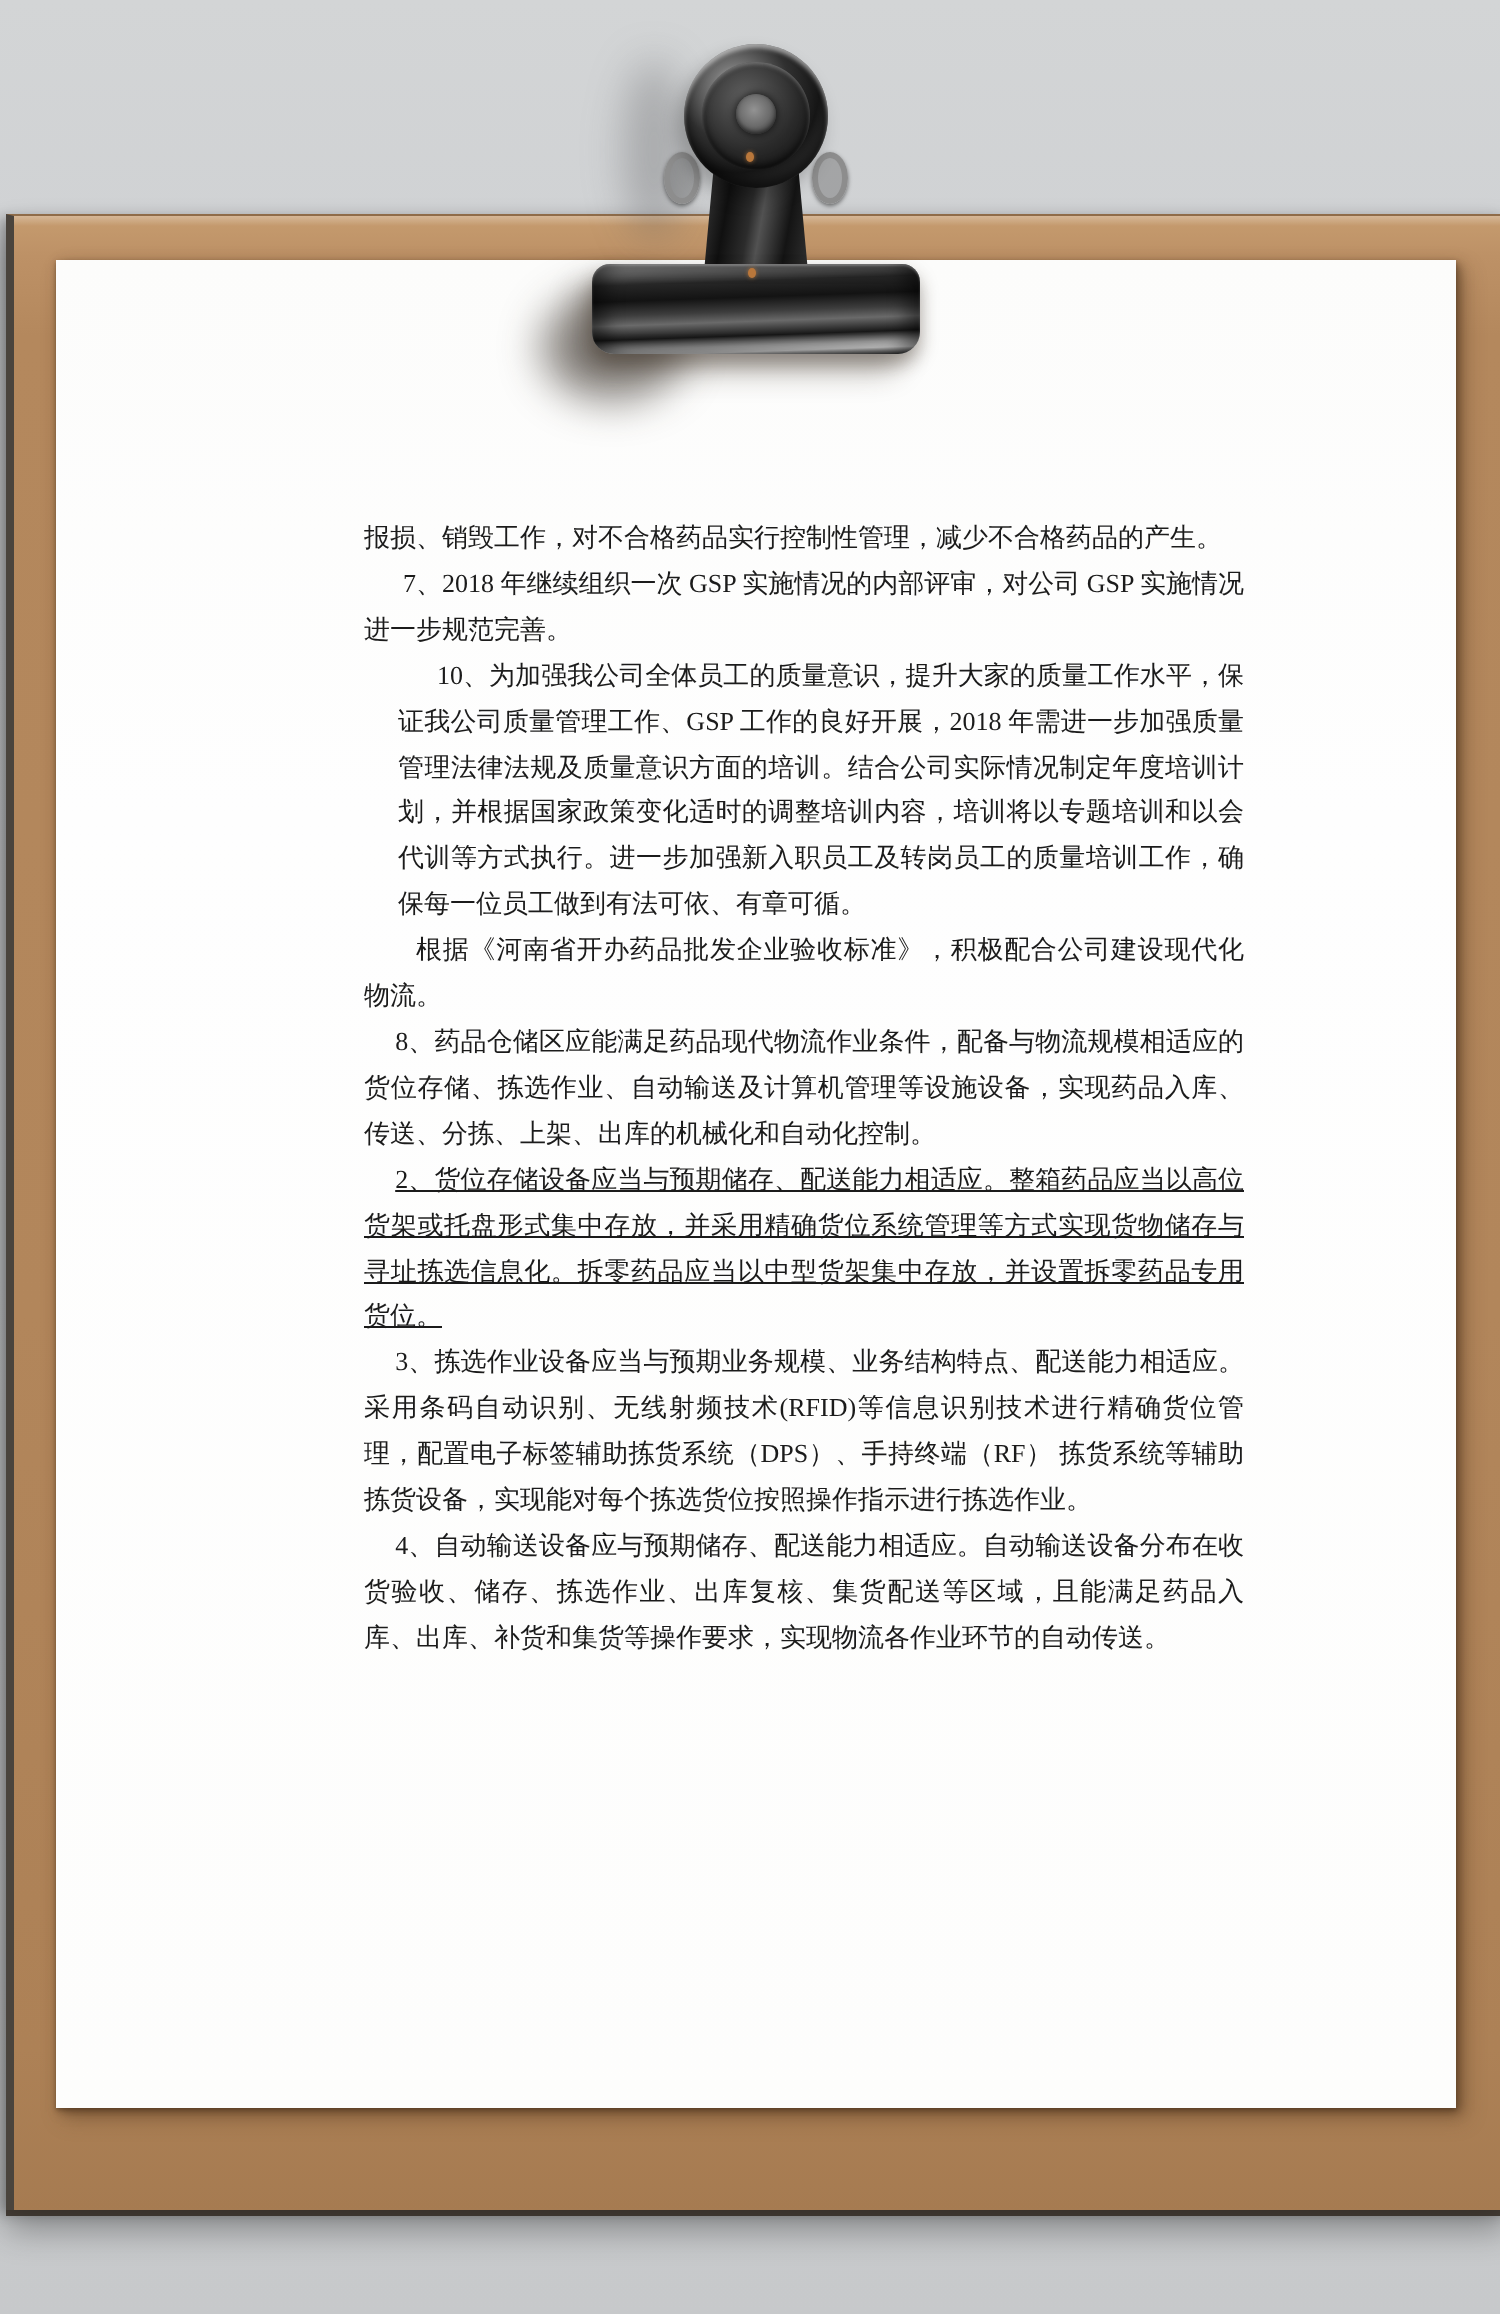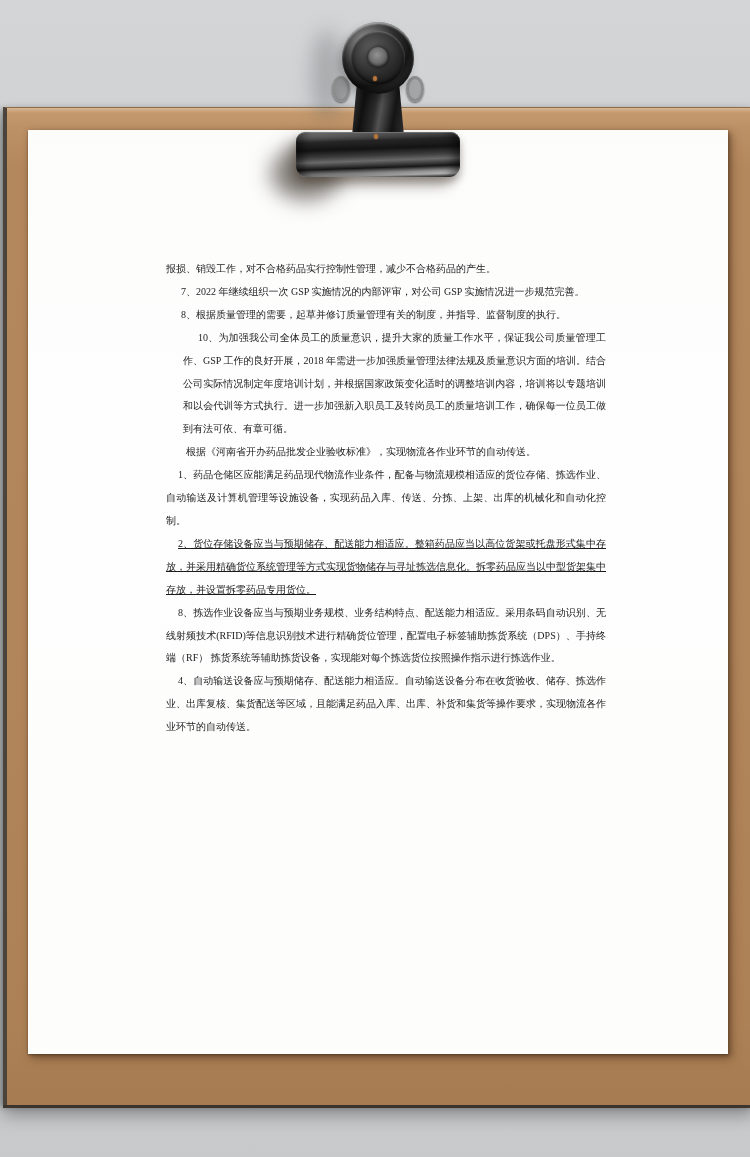--- a/index.html
+++ b/index.html
@@ -23,22 +23,22 @@
     content:"";position:absolute;left:0;top:0;right:0;height:5px;
     background:linear-gradient(180deg,rgba(255,255,255,.28),rgba(255,255,255,0));
   }
   
   .paper{
     position:absolute;left:21px;top:22px;width:700px;height:924px;
     background:linear-gradient(180deg,#fcfcfb 0%,#fefefe 30%,#fdfdfc 100%);
     box-shadow:2px 2px 5px rgba(74,50,28,.55),0 1px 2px rgba(74,50,28,.5),4px 5px 10px rgba(74,50,28,.35);
   }
   .doc-text{
-    position:absolute;left:138px;top:128px;width:440px;
-    font-size:10px;line-height:22.9px;color:#1b1b1b;
+    position:absolute;left:154px;top:128px;width:440px;
+    font-size:13px;line-height:22.9px;color:#1b1b1b;
     text-align:justify;
   }
   .doc-text p{margin:0;}
   .doc-text p.bold{font-weight:bold;color:#111;}
   
   .clip{position:absolute;left:288px;top:18px;width:180px;height:175px;}
   .clip-wall-shadow{
     position:absolute;left:24px;top:12px;width:30px;height:90px;border-radius:50%;
     background:rgba(90,90,92,.35);filter:blur(10px);
   }
@@ -93,27 +93,26 @@
 </style>
 </head>
 <body>
 
 <div class="scene">
 
   <div class="clipboard">
     <div class="paper">
       <div class="doc-text">
           <p style="text-indent: 0em;">报损、销毁工作，对不合格药品实行控制性管理，减少不合格药品的产生。</p>
-          <p style="text-indent: 1.5em;">7、2022 年继续组织一次 GSP 实施情况的内部评审，对公司 GSP 实施情况进一步规范完善。</p>
-          <p style="text-indent: 1.5em;">8、根据质量管理的需要，起草并修订质量管理有关的制度，并指导、监督制度的执行。</p>
+          <p style="text-indent: 1.5em;">7、2018 年继续组织一次 GSP 实施情况的内部评审，对公司 GSP 实施情况进一步规范完善。</p>
           <p style="text-indent: 1.5em; margin-left: 17px;">10、为加强我公司全体员工的质量意识，提升大家的质量工作水平，保证我公司质量管理工作、GSP 工作的良好开展，2018 年需进一步加强质量管理法律法规及质量意识方面的培训。结合公司实际情况制定年度培训计划，并根据国家政策变化适时的调整培训内容，培训将以专题培训和以会代训等方式执行。进一步加强新入职员工及转岗员工的质量培训工作，确保每一位员工做到有法可依、有章可循。</p>
-          <p style="text-indent: 2em;">根据《河南省开办药品批发企业验收标准》，实现物流各作业环节的自动传送。</p>
-          <p style="text-indent: 1.2em;">1、药品仓储区应能满足药品现代物流作业条件，配备与物流规模相适应的货位存储、拣选作业、自动输送及计算机管理等设施设备，实现药品入库、传送、分拣、上架、出库的机械化和自动化控制。</p>
+          <p style="text-indent: 2em;">根据《河南省开办药品批发企业验收标准》，积极配合公司建设现代化物流。</p>
+          <p style="text-indent: 1.2em;">8、药品仓储区应能满足药品现代物流作业条件，配备与物流规模相适应的货位存储、拣选作业、自动输送及计算机管理等设施设备，实现药品入库、传送、分拣、上架、出库的机械化和自动化控制。</p>
           <p style="text-indent: 1.2em; text-decoration: underline;">2、货位存储设备应当与预期储存、配送能力相适应。整箱药品应当以高位货架或托盘形式集中存放，并采用精确货位系统管理等方式实现货物储存与寻址拣选信息化。拆零药品应当以中型货架集中存放，并设置拆零药品专用货位。</p>
-          <p style="text-indent: 1.2em;">8、拣选作业设备应当与预期业务规模、业务结构特点、配送能力相适应。采用条码自动识别、无线射频技术(RFID)等信息识别技术进行精确货位管理，配置电子标签辅助拣货系统（DPS）、手持终端（RF） 拣货系统等辅助拣货设备，实现能对每个拣选货位按照操作指示进行拣选作业。</p>
+          <p style="text-indent: 1.2em;">3、拣选作业设备应当与预期业务规模、业务结构特点、配送能力相适应。采用条码自动识别、无线射频技术(RFID)等信息识别技术进行精确货位管理，配置电子标签辅助拣货系统（DPS）、手持终端（RF） 拣货系统等辅助拣货设备，实现能对每个拣选货位按照操作指示进行拣选作业。</p>
           <p style="text-indent: 1.2em;">4、自动输送设备应与预期储存、配送能力相适应。自动输送设备分布在收货验收、储存、拣选作业、出库复核、集货配送等区域，且能满足药品入库、出库、补货和集货等操作要求，实现物流各作业环节的自动传送。</p>
         </div>
     </div>
   </div>
 
   <div class="clip">
     <div class="clip-wall-shadow"></div>
     <div class="clip-arm arm-left"></div>
     <div class="clip-arm arm-right"></div>
     <div class="clip-bar-shadow"></div>

